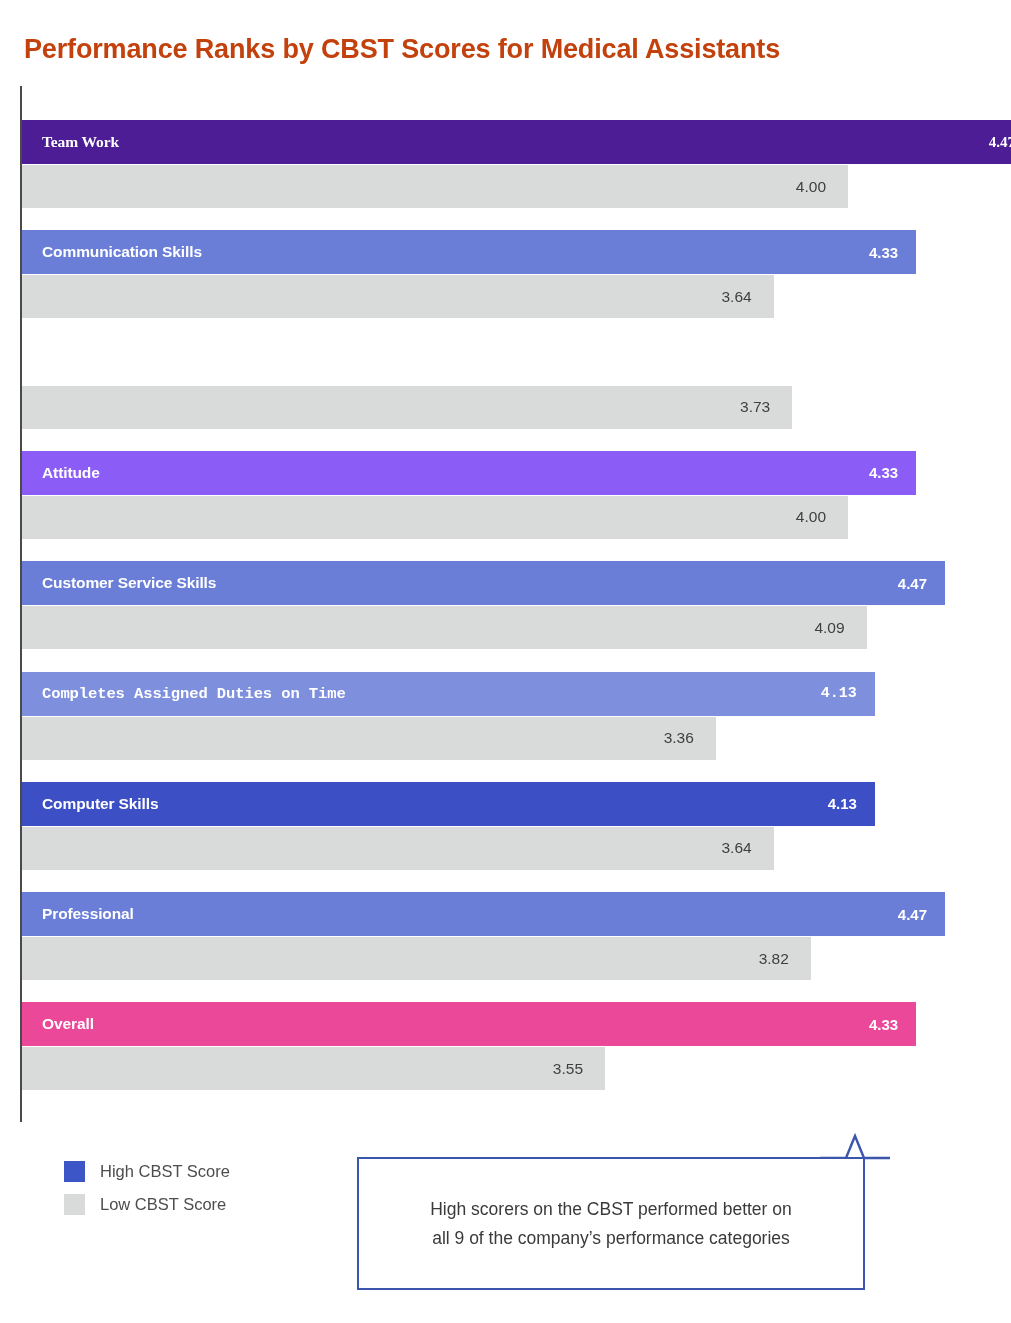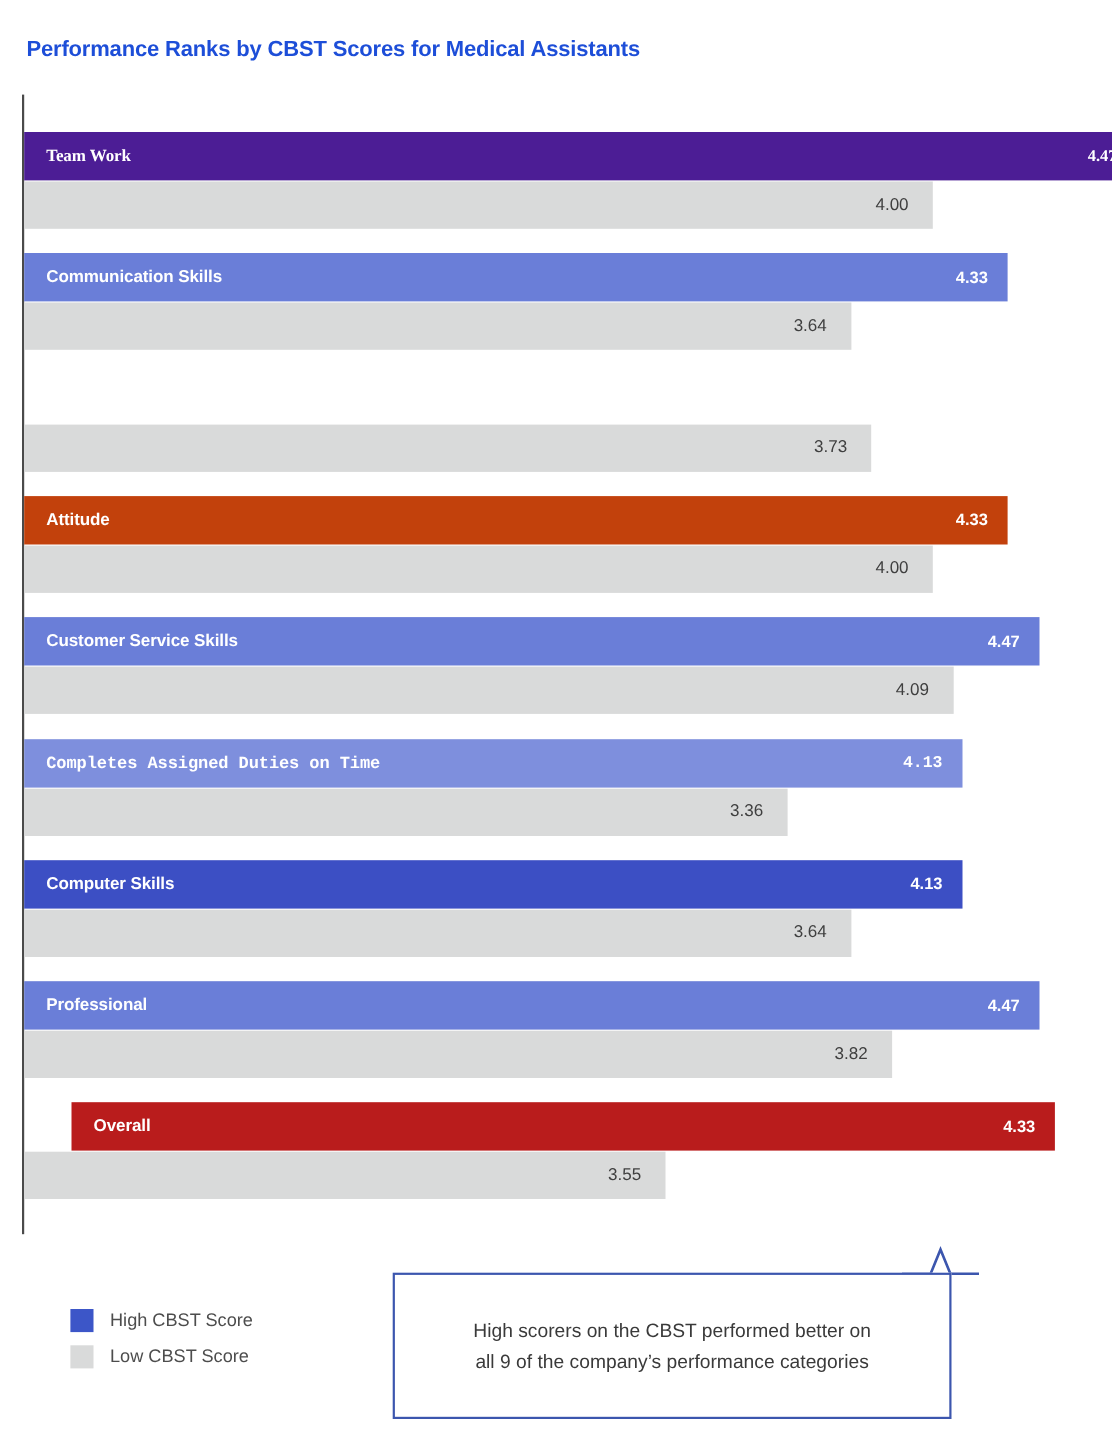--- a/index.html
+++ b/index.html
@@ -10,23 +10,23 @@
     background: #ffffff;
     font-family: "Liberation Sans", sans-serif;
     position: relative;
     overflow: hidden;
   }
 
   #chart-title {
     position: absolute;
     left: 24px;
     top: 34px;
-    font-size: 20px;
+    font-size: 27px;
     font-weight: bold;
-    color: #1d4ed8;
+    color: #c2410c;
     letter-spacing: -0.15px;
     white-space: nowrap;
   }
 
   #plot-area {
     position: absolute;
     left: 0;
     top: 0;
     width: 1011px;
     height: 1130px;
@@ -81,21 +81,20 @@
     color: #3f3f3f;
     white-space: nowrap;
   }
 
   
   #legend {
     position: absolute;
     left: 64px;
     top: 1155px;
     width: 260px;
-    margin-top: 29px;
   }
   .legend-row {
     display: flex;
     align-items: center;
     height: 33px;
   }
   .legend-swatch {
     width: 21px;
     height: 21px;
     flex: 0 0 auto;
@@ -162,21 +161,21 @@
         <div class="bar low" style="width: 751.66px;">
           <span class="bar-value-low">3.64</span>
         </div>
       </div>
       <div class="bar-group" style="top: 340.6px; height: 88px;">
         <div class="bar low" style="width: 770.245px;">
           <span class="bar-value-low">3.73</span>
         </div>
       </div>
       <div class="bar-group" style="top: 450.9px; height: 88px;">
-        <div class="bar high" style="width: 894.145px; background: #c2410c;">
+        <div class="bar high" style="width: 894.145px; background: #8b5cf6;">
           <span class="bar-label">Attitude</span>
           <span class="bar-value-high">4.33</span>
         </div>
         <div class="bar low" style="width: 826px;">
           <span class="bar-value-low">4.00</span>
         </div>
       </div>
       <div class="bar-group" style="top: 561.2px; height: 88px;">
         <div class="bar high" style="width: 923.055px; background: rgb(106, 126, 216);">
           <span class="bar-label">Customer Service Skills</span>
@@ -207,21 +206,21 @@
       <div class="bar-group" style="top: 892.1px; height: 64px;">
         <div class="bar high" style="width: 923.055px; background: rgb(106, 126, 216);">
           <span class="bar-label">Professional</span>
           <span class="bar-value-high">4.47</span>
         </div>
         <div class="bar low" style="width: 788.83px;">
           <span class="bar-value-low">3.82</span>
         </div>
       </div>
       <div class="bar-group" style="top: 1002.4px; height: 88px;">
-        <div class="bar high" style="width: 894.145px; background: #b91c1c; margin-left: 43px;">
+        <div class="bar high" style="width: 894.145px; background: #ec4899;">
           <span class="bar-label">Overall</span>
           <span class="bar-value-high">4.33</span>
         </div>
         <div class="bar low" style="width: 583px;">
           <span class="bar-value-low">3.55</span>
         </div>
       </div>
     </div>
 </div>
 

